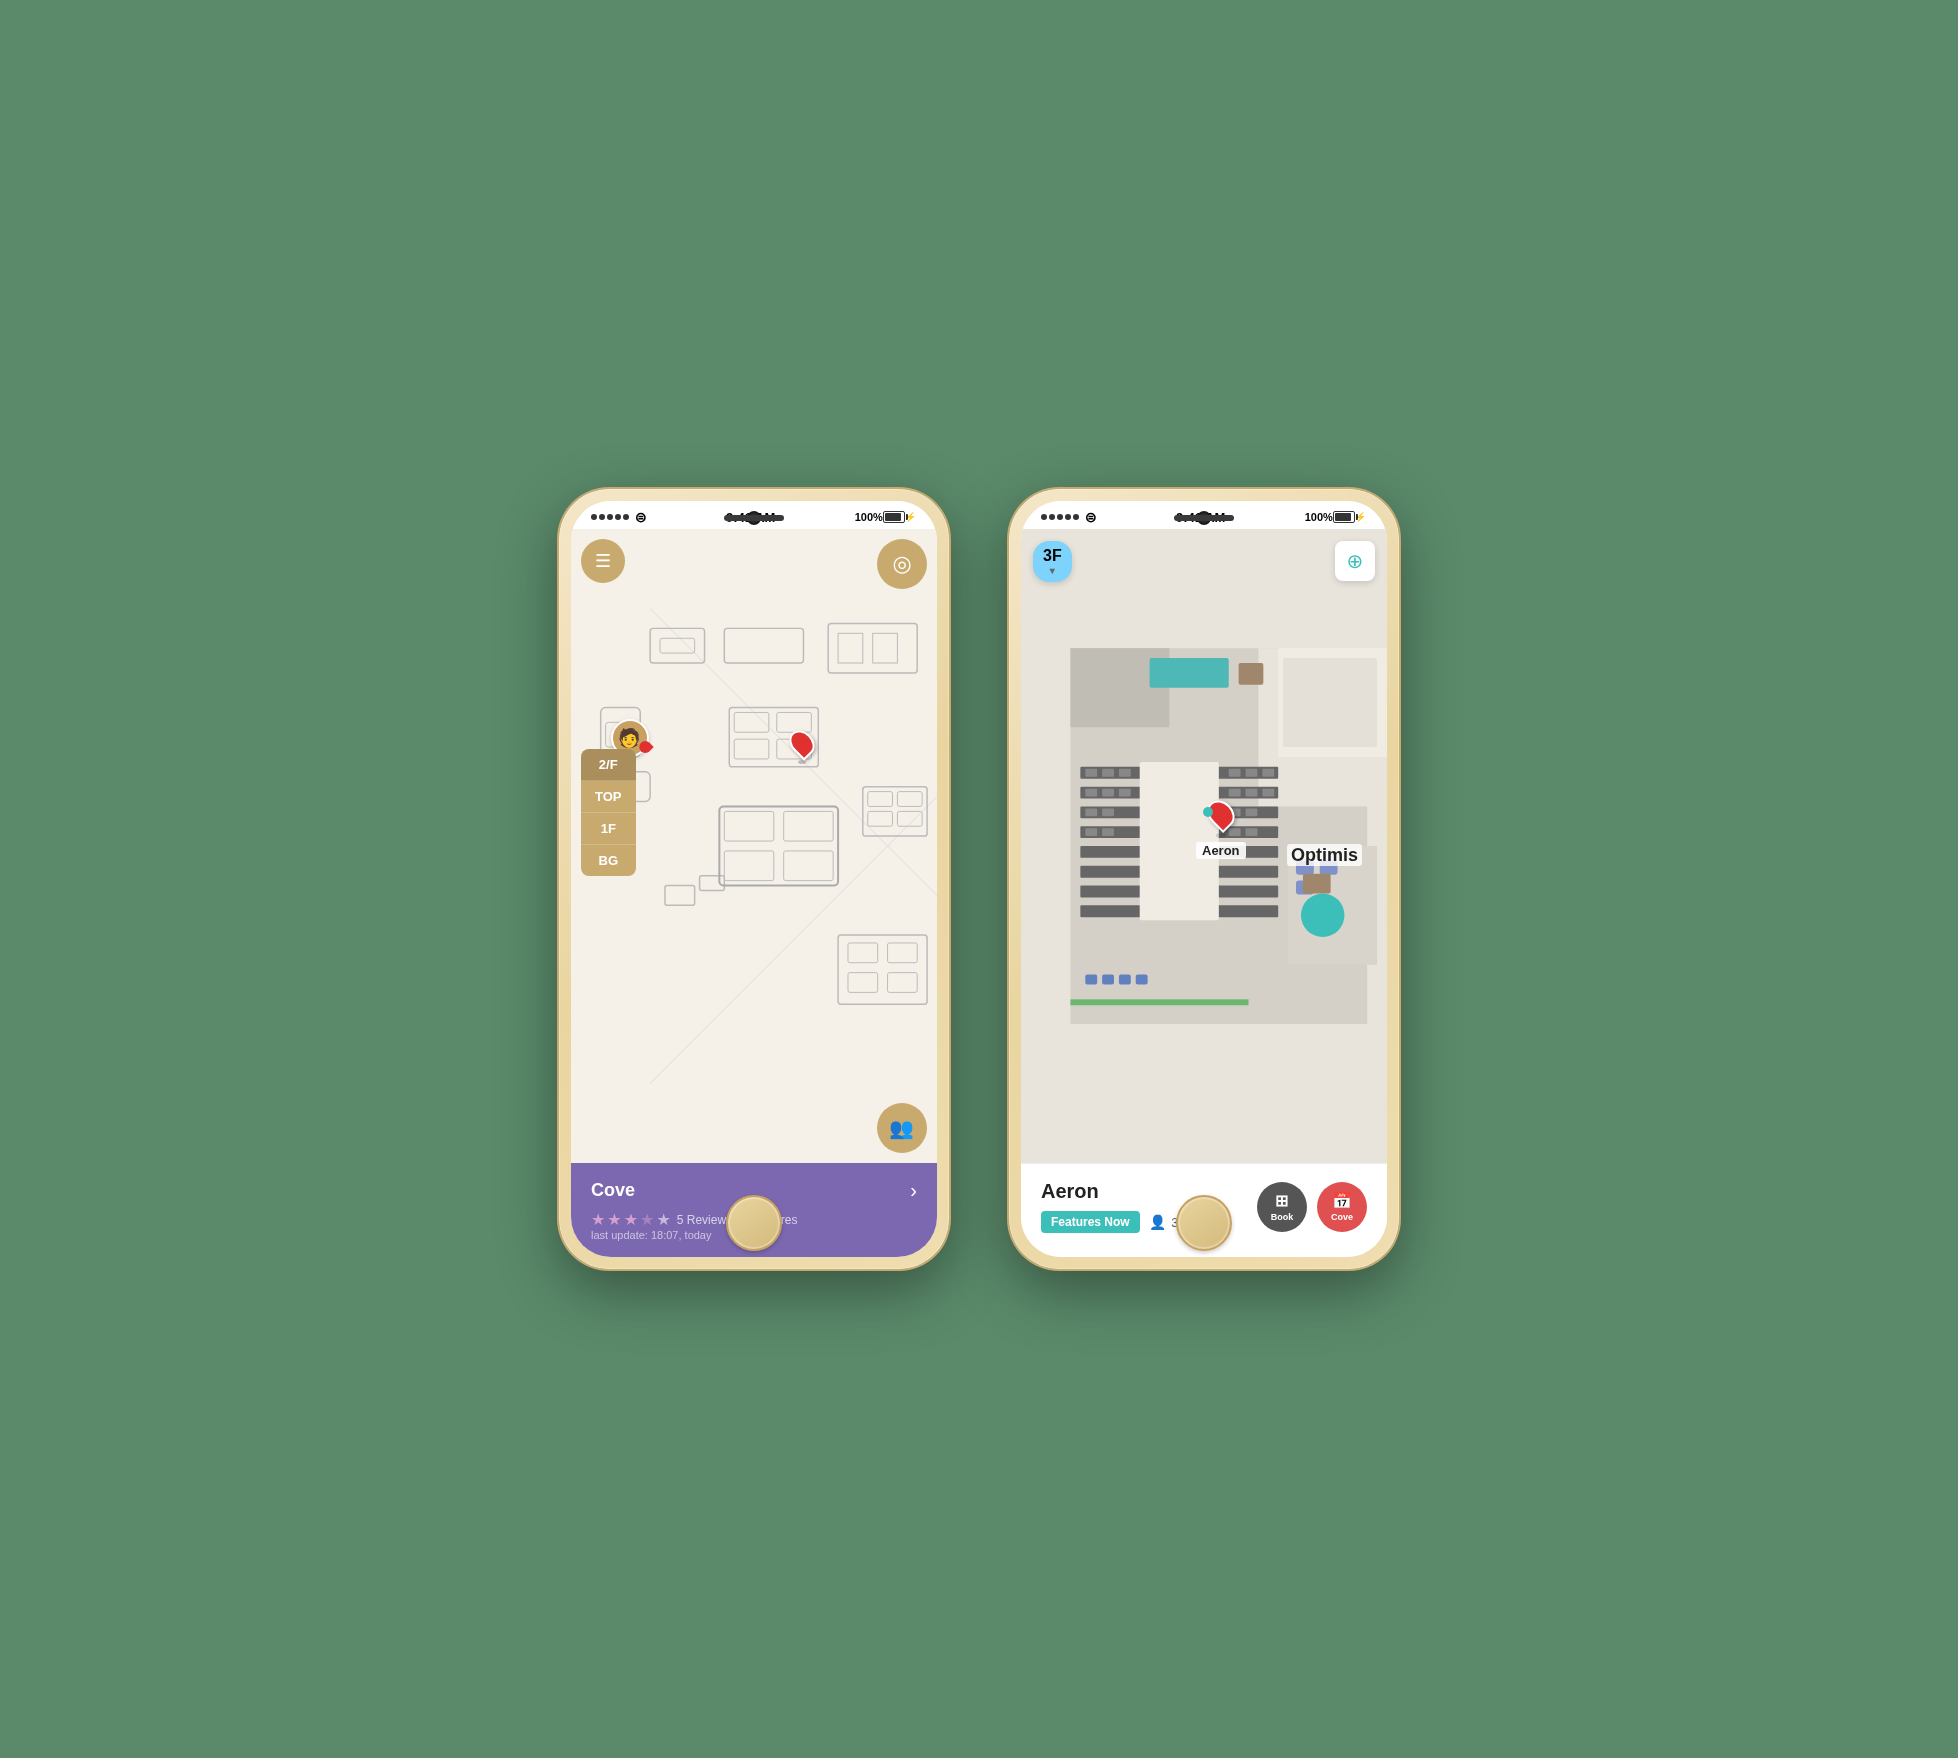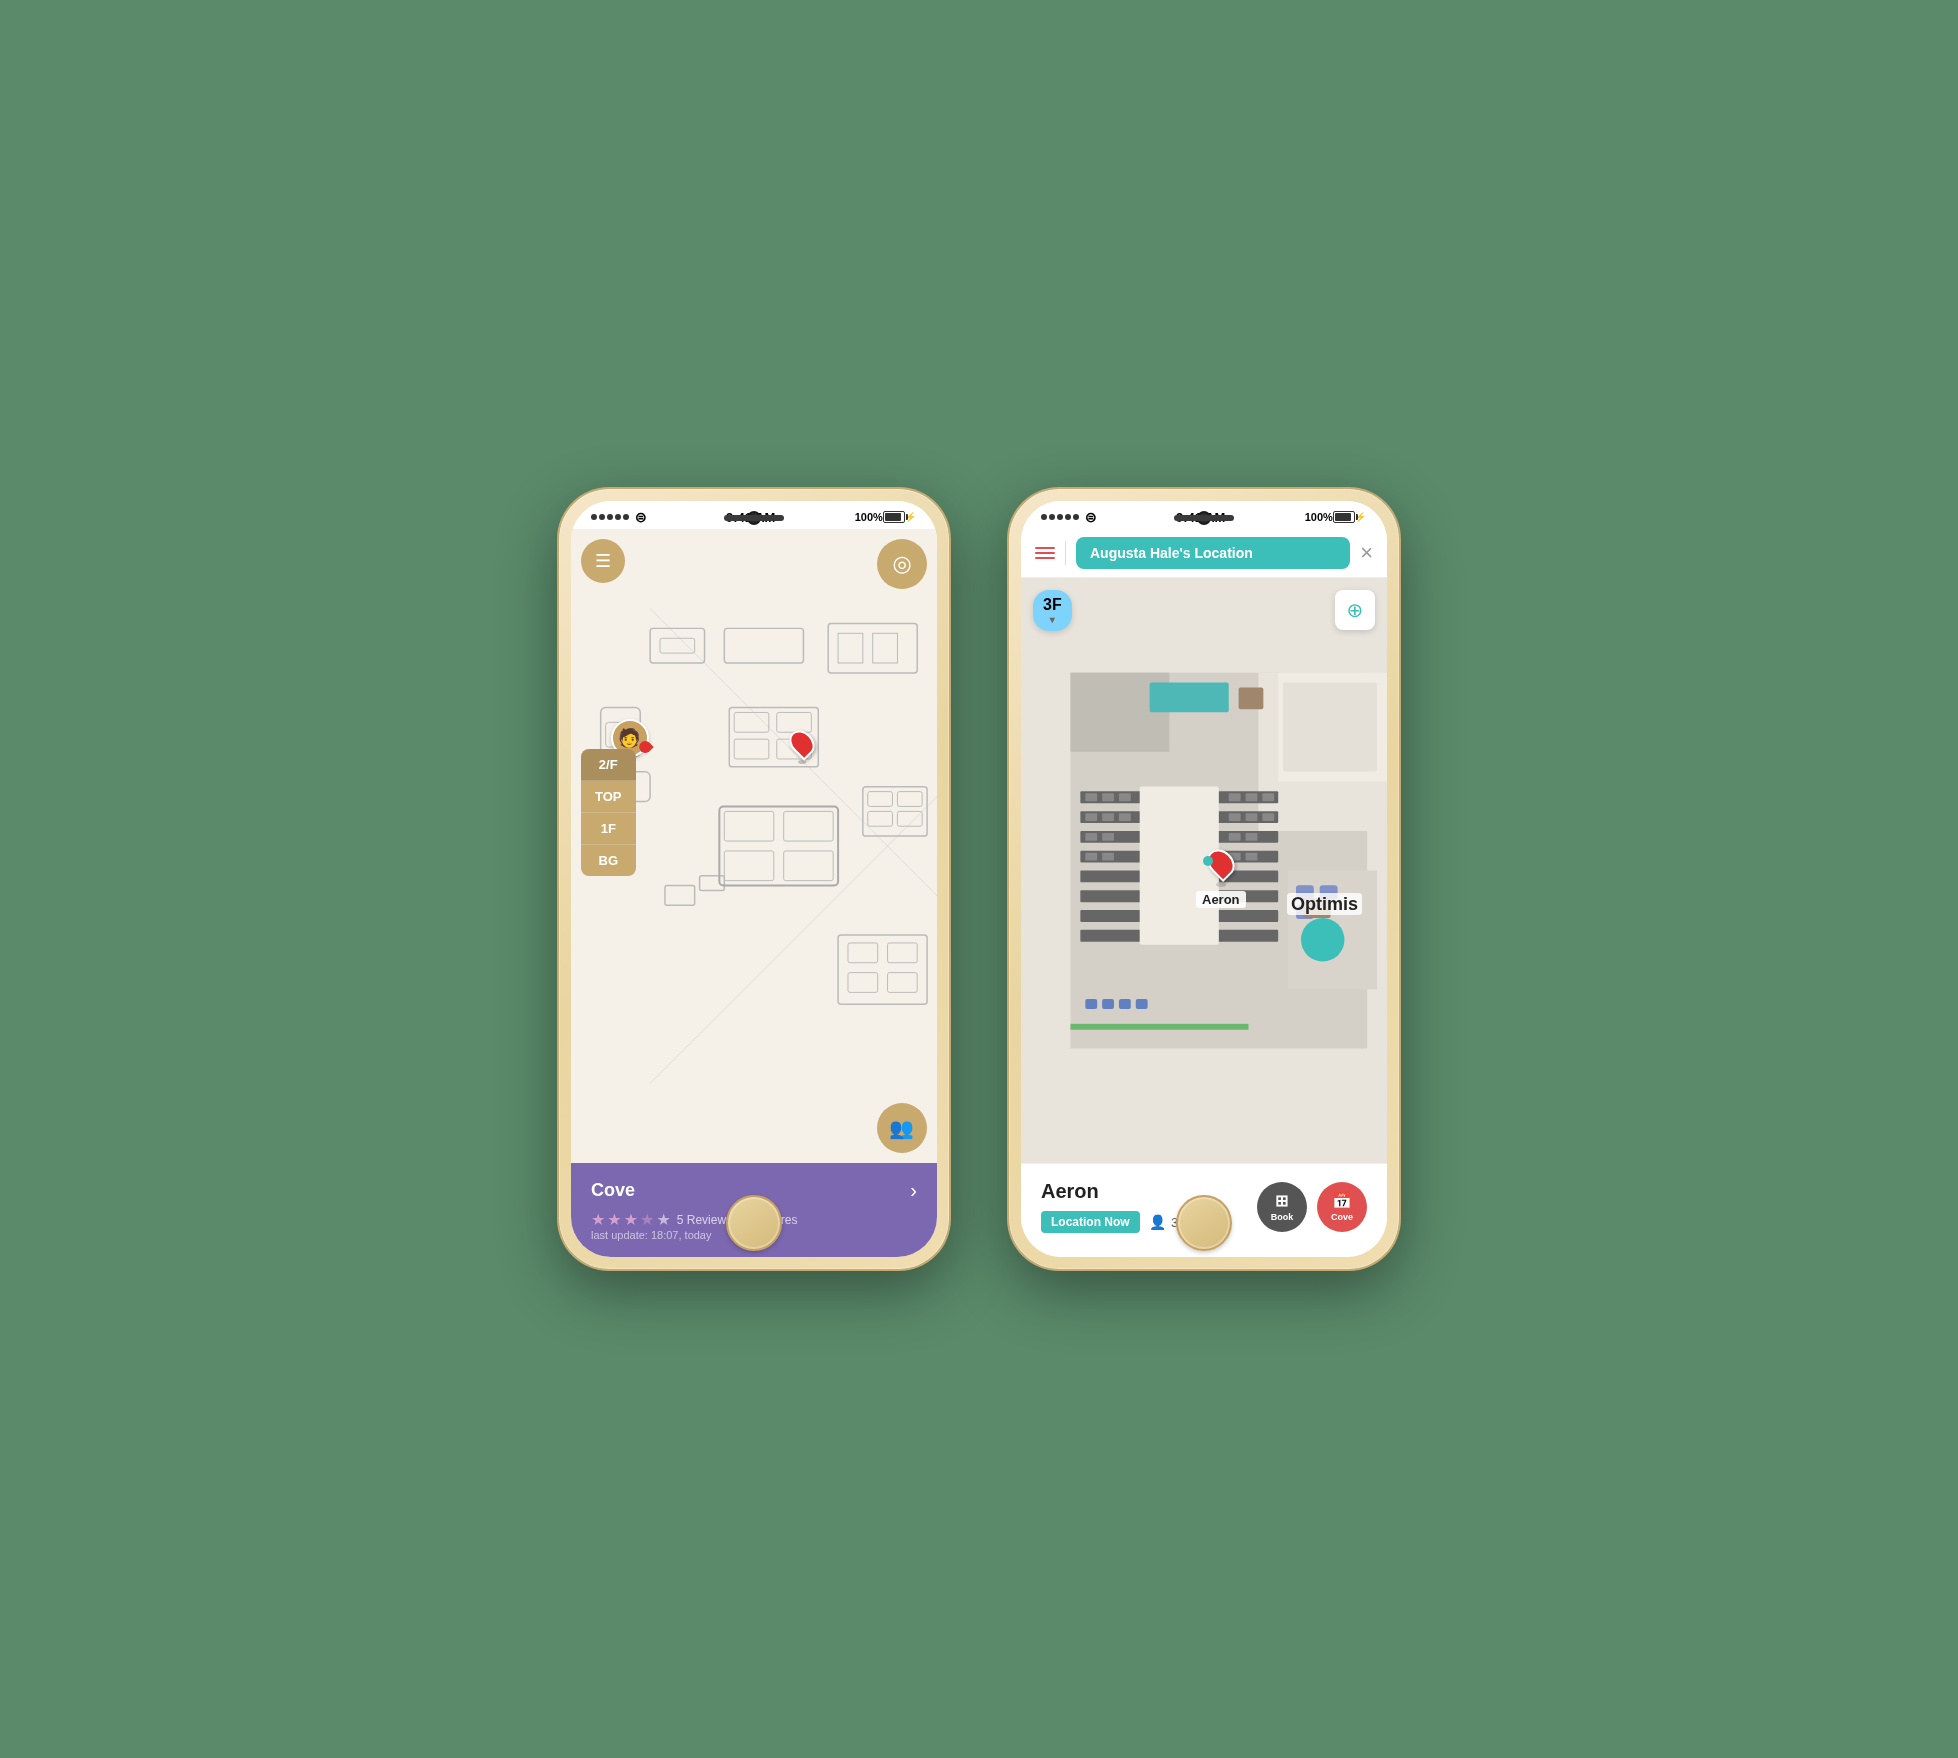--- a/index.html
+++ b/index.html
@@ -497,32 +497,20 @@
         <span class="status-time">9:41 AM</span>
         <div class="status-right">
           <span>100%</span>
           <div class="battery-icon">
             <div class="battery-fill"></div>
           </div>
           <span class="battery-bolt">⚡</span>
         </div>
       </div>
 
-      <div class="phone2-topbar">
-        <div style="display:flex;flex-direction:column;gap:3px;cursor:pointer;">
-          <span style="display:block;width:20px;height:2px;background:#e05050;border-radius:1px;"></span>
-          <span style="display:block;width:20px;height:2px;background:#e05050;border-radius:1px;"></span>
-          <span style="display:block;width:20px;height:2px;background:#e05050;border-radius:1px;"></span>
-        </div>
-        <div style="width:1px;height:24px;background:#ddd;"></div>
-        <div class="location-pill">
-          <span>Augusta Hale's Location</span>
-        </div>
-        <div class="close-btn">×</div>
-      </div>
 
       <div class="floor-map-2">
 
         <svg viewBox="0 0 370 480" xmlns="http://www.w3.org/2000/svg" style="position:absolute;top:0;left:0;width:100%;height:100%;">
           <rect width="370" height="480" fill="#e8e4dc"></rect>
 
           <rect x="50" y="40" width="300" height="380" rx="0" fill="#d4d0c8"></rect>
 
           <rect x="240" y="40" width="130" height="160" rx="0" fill="#e8e4dc"></rect>
 
@@ -605,21 +593,21 @@
           <span style="font-size:18px;font-weight:700;color:#222;background:rgba(255,255,255,0.8);padding:1px 4px;border-radius:3px;">Optimis</span>
         </div>
 
       </div>
 
       <div class="room-card">
         <div class="room-card-header">
           <div>
             <div class="room-name">Aeron</div>
             <div class="room-status-row" style="margin-top:8px;">
-              <div class="available-badge">Location Now</div>
+              <div class="available-badge">Features Now</div>
               <div class="capacity">
                 <span class="person-icon">👤</span>
                 <span>3</span>
               </div>
             </div>
           </div>
           <div class="room-actions">
             <div class="action-btn view">
               <span class="action-btn-icon">⊞</span>
               <span>Book</span>

